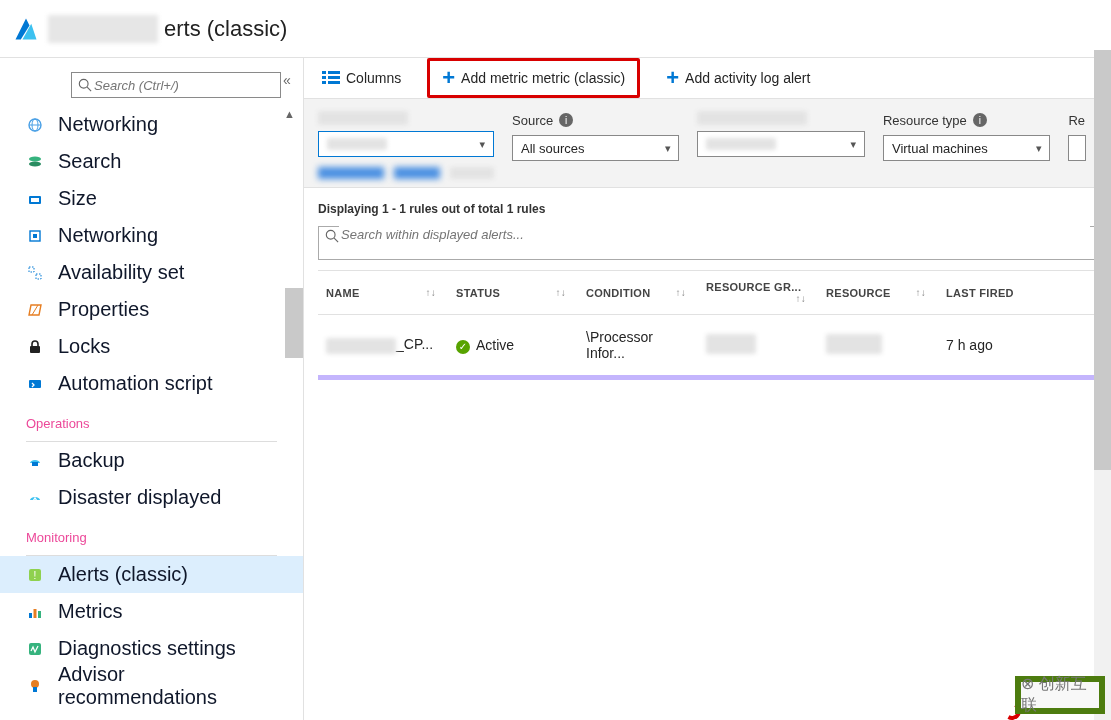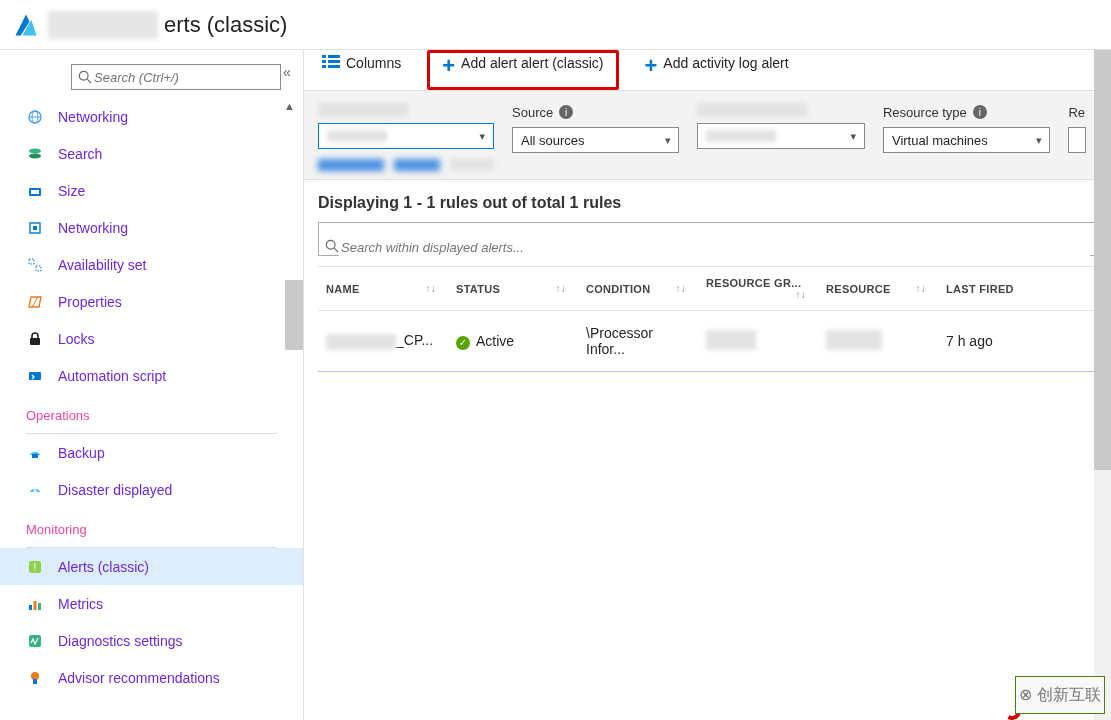--- a/index.html
+++ b/index.html
@@ -1,59 +1,59 @@
 <!DOCTYPE html>
 <html><head>
 <meta charset="utf-8">
 <style>
   * { box-sizing: border-box; font-family: "Segoe UI", Arial, sans-serif; }
   body { margin: 0; width: 1111px; height: 720px; overflow: hidden; background: #fff; color: #252525; font-size: 14px; }
-  .header { height: 50px; display: flex; align-items: center; padding: 0 12px; border-bottom: 1px solid #e1e1e1; }
+  .header { height: 58px; display: flex; align-items: center; padding: 0 12px; border-bottom: 1px solid #e1e1e1; }
   .header-logo { width: 28px; height: 32px; margin-right: 8px; }
   .header-blur { width: 110px; height: 28px; background: #e6e6e6; filter: blur(2px); margin-right: 6px; }
   .header-title { font-size: 22px; font-weight: 400; color: #222; }
   .top-area { display: flex; height: 670px; }
   .sidebar { width: 304px; border-right: 1px solid #e1e1e1; display: flex; flex-direction: column; position: relative; }
   .search-row { display: flex; padding: 14px 10px 8px 26px; margin-left: 45px; }
   .search-wrap { flex: 1; display: flex; align-items: center; border: 1px solid #8a8a8a; height: 26px; padding: 0 6px; }
   .search-wrap input { border: none; outline: none; font-size: 13px; flex: 1; font-style: italic; color: #555; }
   .collapse-btn { width: 22px; text-align: center; color: #666; font-size: 14px; cursor: pointer; }
   .side-scroll { flex: 1; overflow-y: auto; position: relative; }
   .scroll-top-arrow { position: absolute; right: 8px; top: 2px; color: #666; font-size: 11px; }
   .side-item { display: flex; align-items: center; height: 37px; padding: 0 14px 0 26px; cursor: pointer; }
   .side-item.selected { background: #dceefd; }
   .side-icon { width: 18px; height: 18px; margin-right: 14px; display: flex; align-items: center; justify-content: center; }
-  .side-label { font-size: 14px; color: #6d28d9; }
+  .side-label { font-size: 20px; color: #0f172a; }
   .section-header { padding: 14px 0 6px 26px; font-size: 13px; color: #ec4899; font-weight: 400; }
   .section-hr { margin: 4px 26px 0 26px; border: none; border-top: 1px solid #ddd; }
   .scrollbar-vert { position: absolute; right: 0; top: 182px; width: 18px; height: 70px; background: #c9c9c9; border-radius: 0; }
   .main { flex: 1; display: flex; flex-direction: column; overflow: hidden; }
   .toolbar { height: 41px; display: flex; align-items: center; padding: 0 10px; border-bottom: 1px solid #e1e1e1; gap: 18px; }
-  .toolbar-btn { display: flex; align-items: flex-start; height: 30px; padding: 0 8px; cursor: pointer; font-size: 14px; color: #252525; }
+  .toolbar-btn { display: flex; align-items: center; height: 30px; padding: 0 8px; cursor: pointer; font-size: 14px; color: #252525; }
   .toolbar-btn svg, .toolbar-btn .plus { margin-right: 6px; }
   .plus { color: #0078d4; font-size: 22px; font-weight: 700; line-height: 1; }
   .highlight-box { border: 3px solid #d80000; border-radius: 2px; padding: 2px 4px; }
   .filterbar { background: #f3f3f3; padding: 12px 14px 8px 14px; display: flex; gap: 18px; border-bottom: 1px solid #e1e1e1; position: relative; }
   .filter-col { display: flex; flex-direction: column; gap: 6px; }
   .filter-label-row { display: flex; align-items: center; gap: 6px; height: 18px; color: #333; font-size: 13px; }
   .info-icon { width: 14px; height: 14px; border-radius: 50%; background: #666; color: #fff; font-size: 10px; display: flex; align-items: center; justify-content: center; }
   .dropdown { display: flex; align-items: center; justify-content: space-between; background: #fff; border: 1px solid #888; height: 26px; padding: 0 8px; font-size: 13px; cursor: pointer; }
   .dropdown .chev { color: #555; font-size: 11px; margin-left: 8px; }
   .blur-box { background: #e3e3e3; filter: blur(2px); border-radius: 2px; }
   .blue-blur { background: #4a90e2; filter: blur(3px); height: 12px; }
-  .results-header { padding: 14px 14px 10px 14px; font-size: 16px; font-weight: 600; color: #333; }
+  .results-header { padding: 14px 14px 10px 14px; font-size: 12px; font-weight: 600; color: #333; }
   .table-search-row { padding: 0 14px 10px 14px; }
-  .table-search { display: flex; align-items: flex-start; border: 1px solid #aaa; height: 26px; padding: 16px 6px; }
+  .table-search { display: flex; align-items: flex-end; border: 1px solid #aaa; height: 26px; padding: 16px 6px; }
   .table-search input { border: none; outline: none; font-size: 13px; flex: 1; font-style: italic; color: #555; }
   .tbl { width: 100%; border-collapse: collapse; }
   .tbl th { text-align: left; font-size: 11px; font-weight: 600; letter-spacing: 0.3px; color: #444; padding: 10px 8px; border-bottom: 1px solid #e1e1e1; border-top: 1px solid #e1e1e1; }
   .tbl th .sort { float: right; color: #888; font-size: 10px; margin-right: 4px; }
-  .tbl td { padding: 14px 8px; border-bottom: 1px solid #c4b5fd; font-size: 14px; vertical-align: middle; }
+  .tbl td { padding: 14px 8px; border-bottom: 5px solid #c4b5fd; font-size: 14px; vertical-align: middle; }
   .status-dot { display: inline-block; width: 14px; height: 14px; border-radius: 50%; background: #57a300; color: #fff; font-size: 10px; text-align: center; line-height: 14px; margin-right: 6px; }
-  .watermark { position: absolute; right: 6px; bottom: 6px; width: 90px; height: 38px; background: #f8f8f8; border: 1px solid #4d7c0f; display: flex; align-items: center; justify-content: center; font-size: 16px; color: #777; }
+  .watermark { position: absolute; right: 6px; bottom: 6px; width: 90px; height: 38px; background: #f8f8f8; border: 6px solid #4d7c0f; display: flex; align-items: center; justify-content: center; font-size: 16px; color: #777; }
   .red-arc { position: absolute; right: 90px; bottom: 0; width: 18px; height: 18px; border: 4px solid #d80000; border-radius: 50%; border-left-color: transparent; border-top-color: transparent; transform: rotate(-15deg); }
   .mainscroll { position:absolute; right:0; top:50px; bottom:0; width:17px; background:#f1f1f1; }
   .mainscroll-thumb{ position:absolute; top:0; left:0; right:0; height:420px; background:#c9c9c9;}
   .tblwrap { padding: 0 14px; }
 </style>
 </head>
 <body>
 
 <div class="header">
   <svg class="header-logo" viewBox="0 0 32 32">
@@ -227,21 +227,21 @@
             <rect x="0" y="10" width="4" height="3" fill="#0078d4"></rect>
             <rect x="6" y="0" width="12" height="3" fill="#0078d4"></rect>
             <rect x="6" y="5" width="12" height="3" fill="#0078d4"></rect>
             <rect x="6" y="10" width="12" height="3" fill="#0078d4"></rect>
           </svg>
         <span>Columns</span>
       </div>
       <div class="highlight-box">
         <div class="toolbar-btn">
           <span class="plus">+</span>
-          <span>Add alert alert (classic)</span>
+          <span>Add metric metric (classic)</span>
         </div>
       </div>
       <div class="toolbar-btn">
         <span class="plus">+</span>
         <span>Add activity log alert</span>
       </div>
     </div>
 
     <div class="filterbar">
       <div class="filter-col" style="width:176px">

